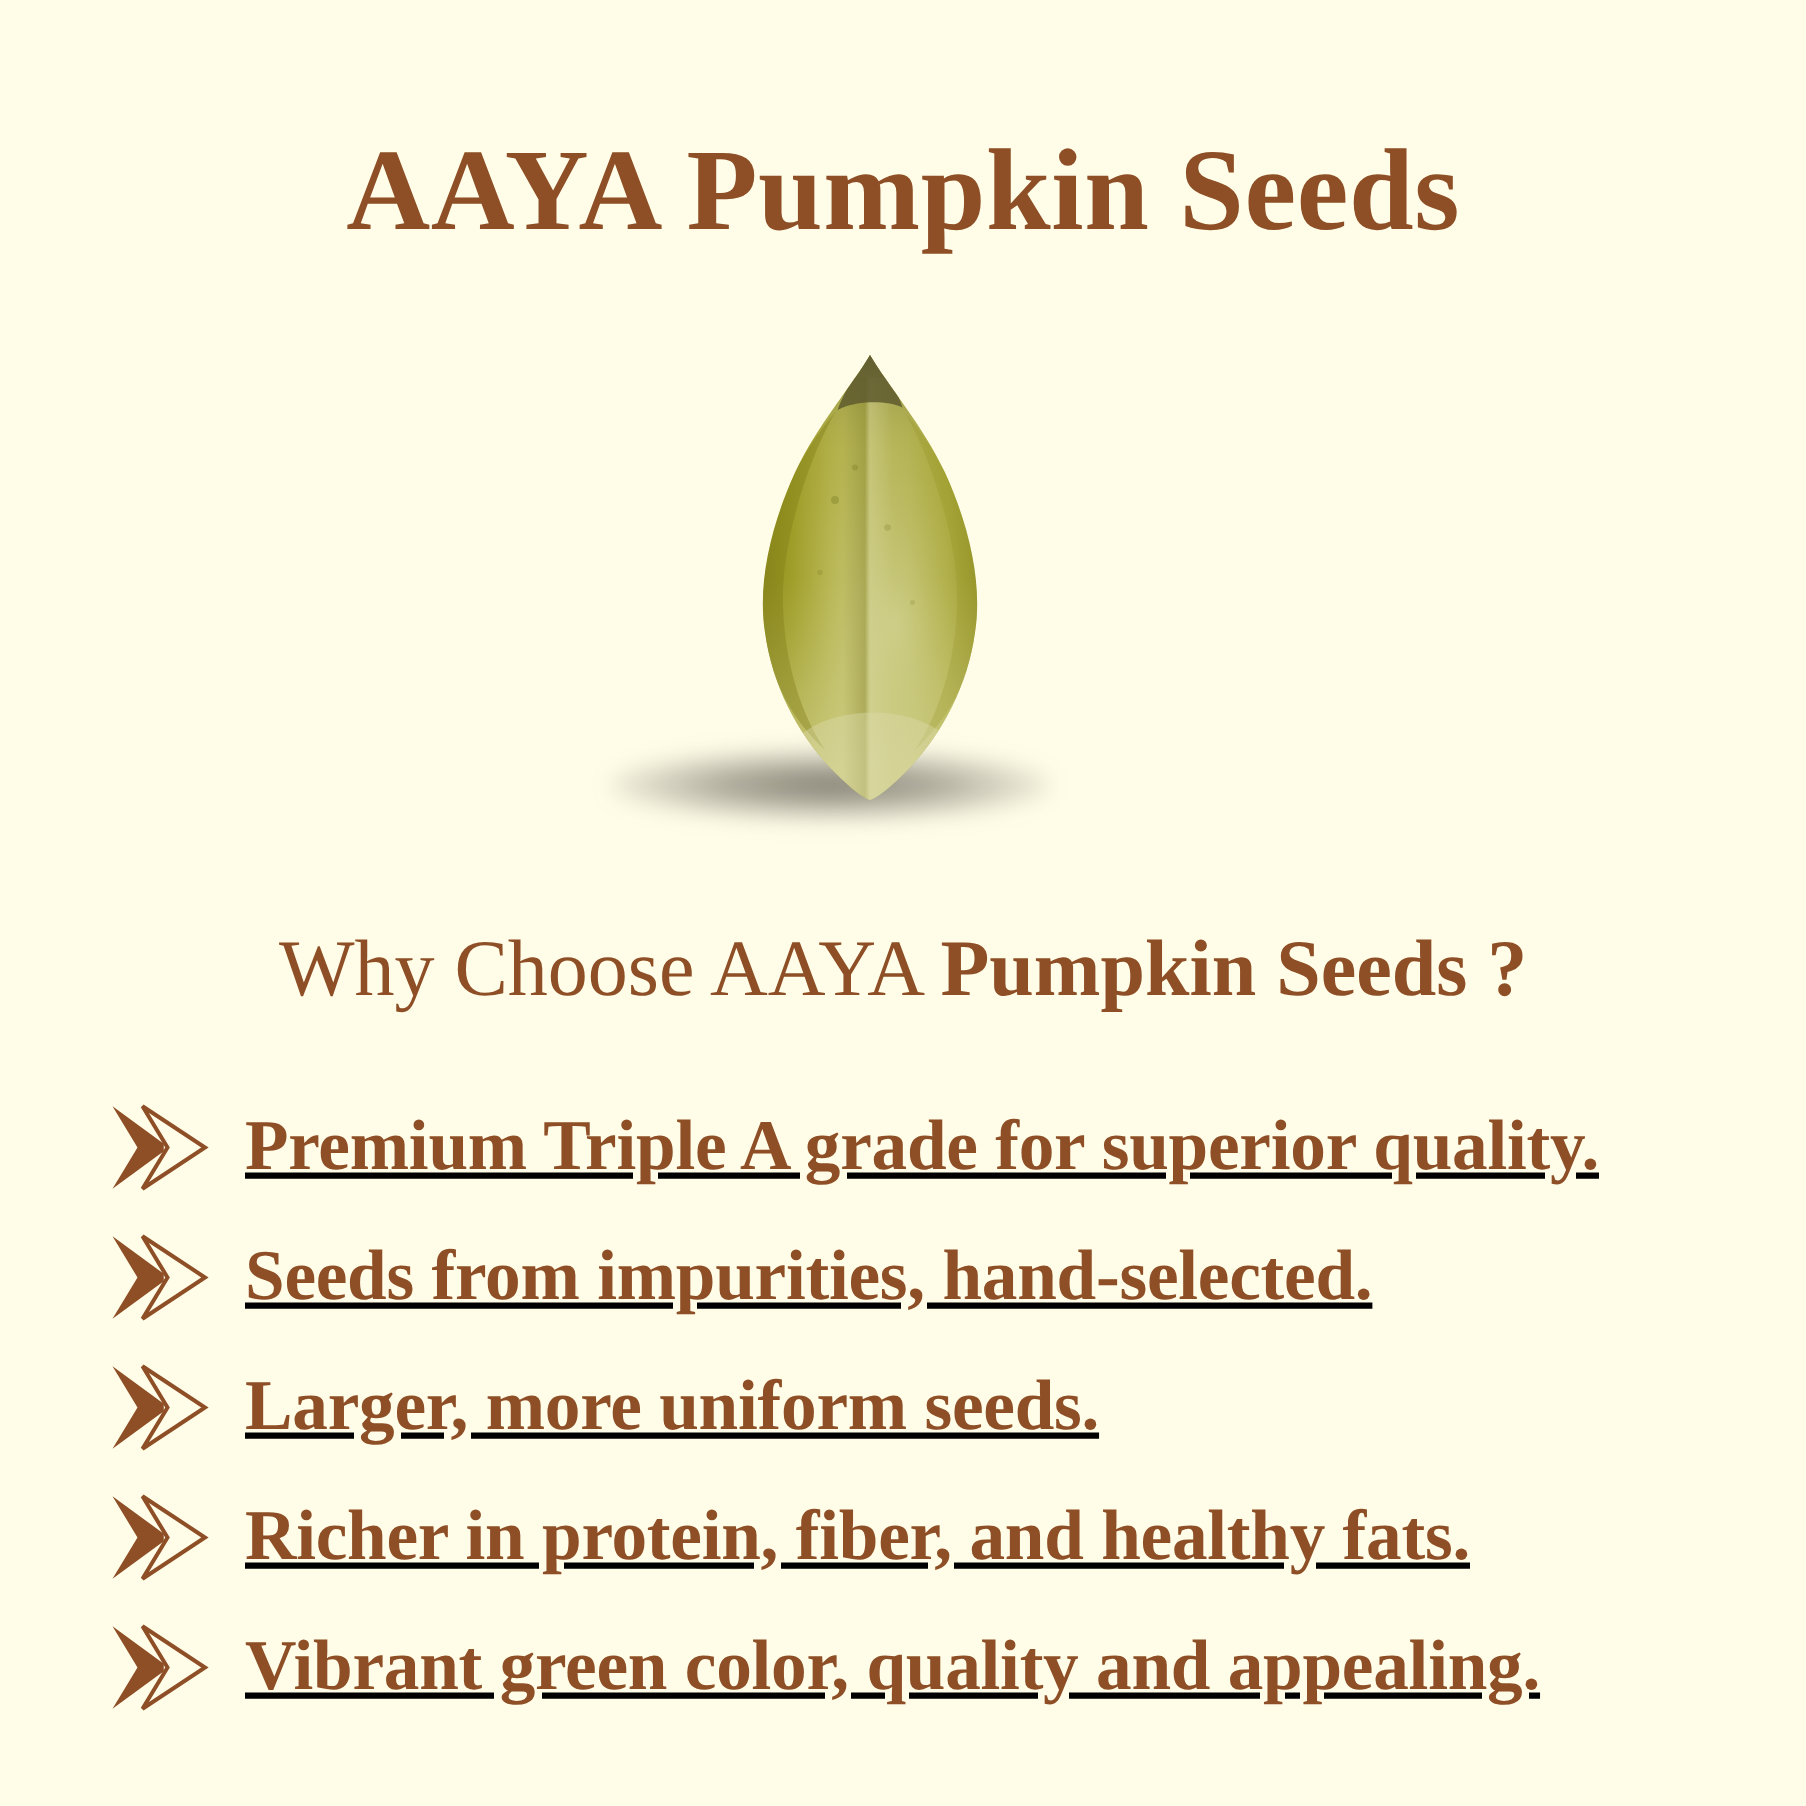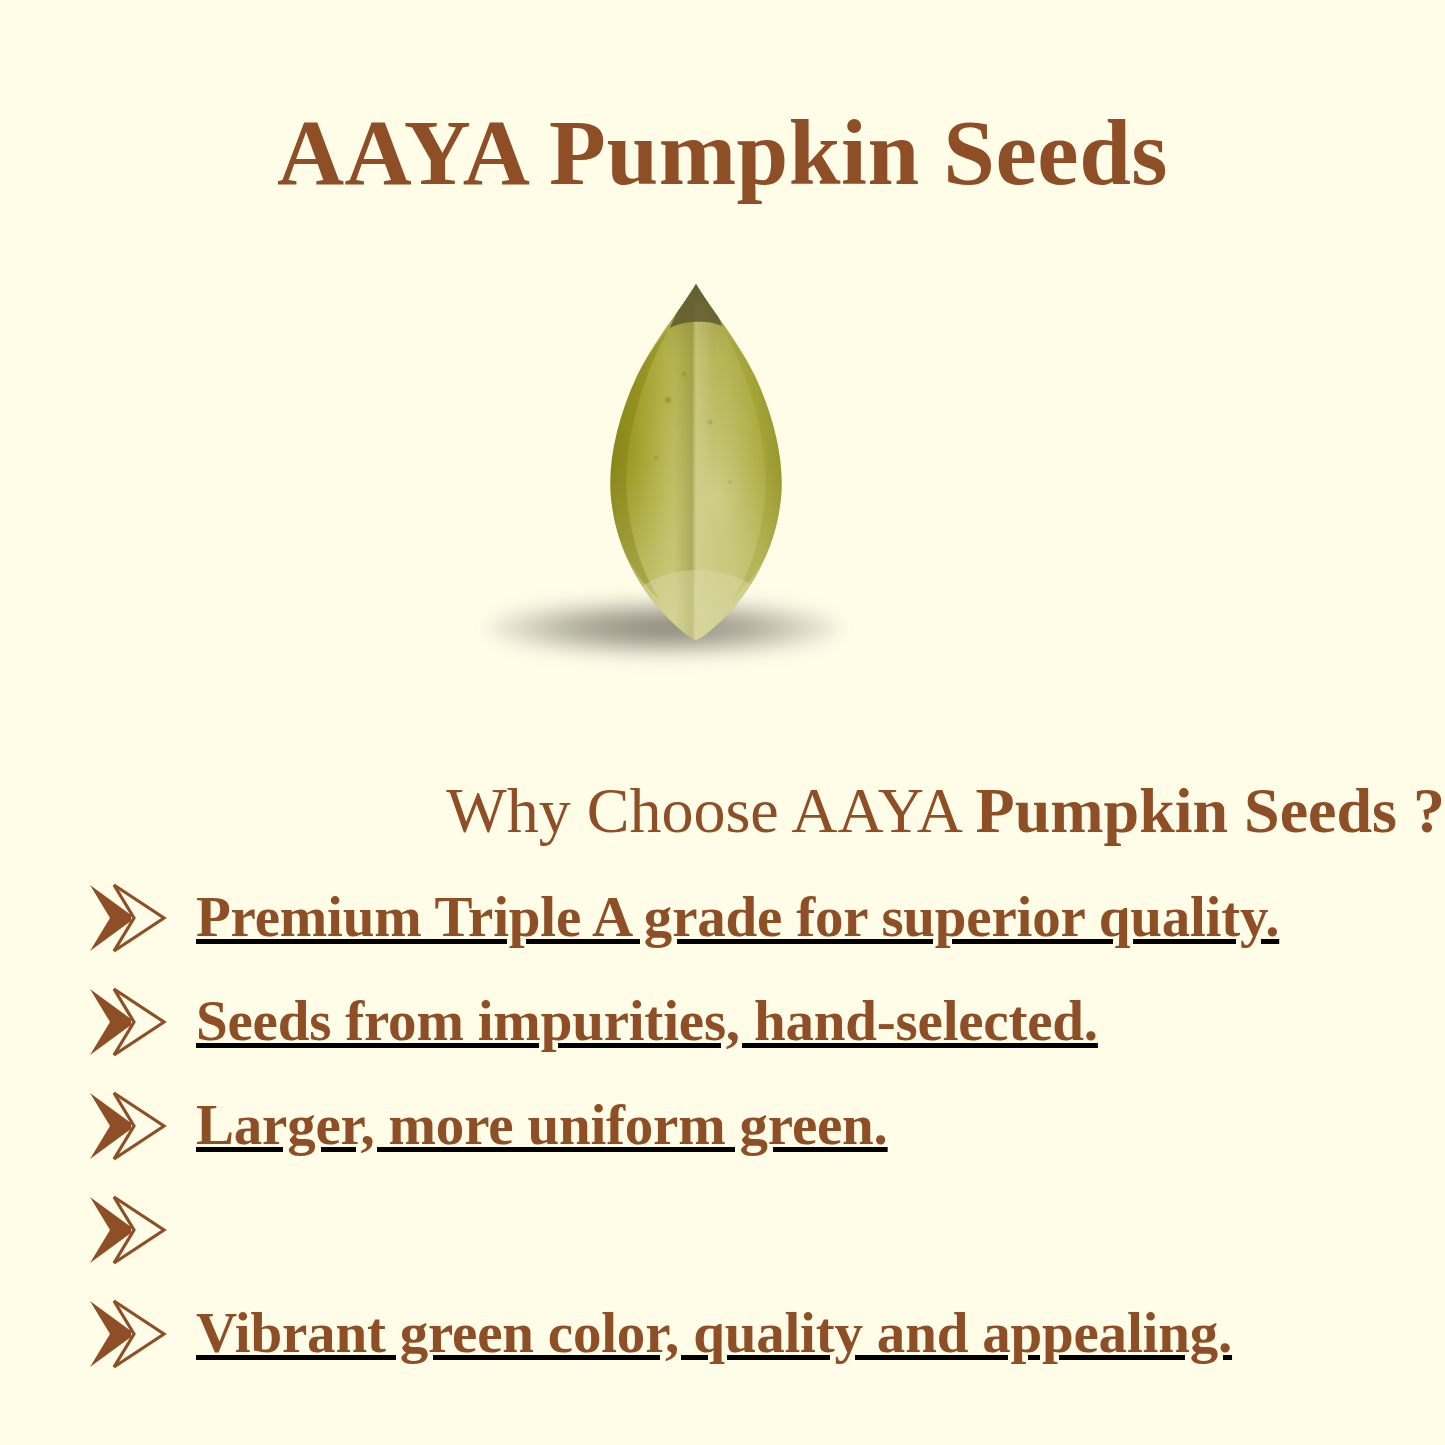--- a/index.html
+++ b/index.html
@@ -75,24 +75,24 @@
   .seed-body svg {
     display: block;
     width: 196px;
     height: 360px;
     filter: blur(0.6px);
   }
 
   
   .subheading {
     position: absolute;
-    top: 776px;
+    top: 740px;
     left: 0;
     width: 1445px;
-    text-align: right;
+    text-align: center;
     font-size: 64px;
     color: #8e4f26;
     line-height: 1.1;
     white-space: nowrap;
   }
   .subheading .bold-part {
     font-weight: bold;
   }
 
   
@@ -254,30 +254,31 @@
       <span class="benefit-text">Seeds from impurities, hand-selected.</span>
     </div>
 
     <div class="benefit-row">
       <span class="bullet-icon">
         <svg viewBox="0 0 80 72" xmlns="http://www.w3.org/2000/svg">
           <path d="M 2 3 L 43 33 L 43 39 L 2 69 L 22 36 Z" fill="#8e4f26"></path>
           <path d="M 26 3 L 76 36 L 26 69 L 46 36 Z" fill="none" stroke="#8e4f26" stroke-width="3.2" stroke-linejoin="miter"></path>
         </svg>
       </span>
-      <span class="benefit-text">Larger, more uniform green.</span>
-    </div>
-
-    <div class="benefit-row">
-      <span class="bullet-icon">
-        <svg viewBox="0 0 80 72" xmlns="http://www.w3.org/2000/svg">
-          <path d="M 2 3 L 43 33 L 43 39 L 2 69 L 22 36 Z" fill="#8e4f26"></path>
-          <path d="M 26 3 L 76 36 L 26 69 L 46 36 Z" fill="none" stroke="#8e4f26" stroke-width="3.2" stroke-linejoin="miter"></path>
-        </svg>
-      </span>
+      <span class="benefit-text">Larger, more uniform seeds.</span>
+    </div>
+
+    <div class="benefit-row">
+      <span class="bullet-icon">
+        <svg viewBox="0 0 80 72" xmlns="http://www.w3.org/2000/svg">
+          <path d="M 2 3 L 43 33 L 43 39 L 2 69 L 22 36 Z" fill="#8e4f26"></path>
+          <path d="M 26 3 L 76 36 L 26 69 L 46 36 Z" fill="none" stroke="#8e4f26" stroke-width="3.2" stroke-linejoin="miter"></path>
+        </svg>
+      </span>
+      <span class="benefit-text">Richer in protein, fiber, and healthy fats.</span>
     </div>
 
     <div class="benefit-row">
       <span class="bullet-icon">
         <svg viewBox="0 0 80 72" xmlns="http://www.w3.org/2000/svg">
           <path d="M 2 3 L 43 33 L 43 39 L 2 69 L 22 36 Z" fill="#8e4f26"></path>
           <path d="M 26 3 L 76 36 L 26 69 L 46 36 Z" fill="none" stroke="#8e4f26" stroke-width="3.2" stroke-linejoin="miter"></path>
         </svg>
       </span>
       <span class="benefit-text">Vibrant green color, quality and appealing.</span>

